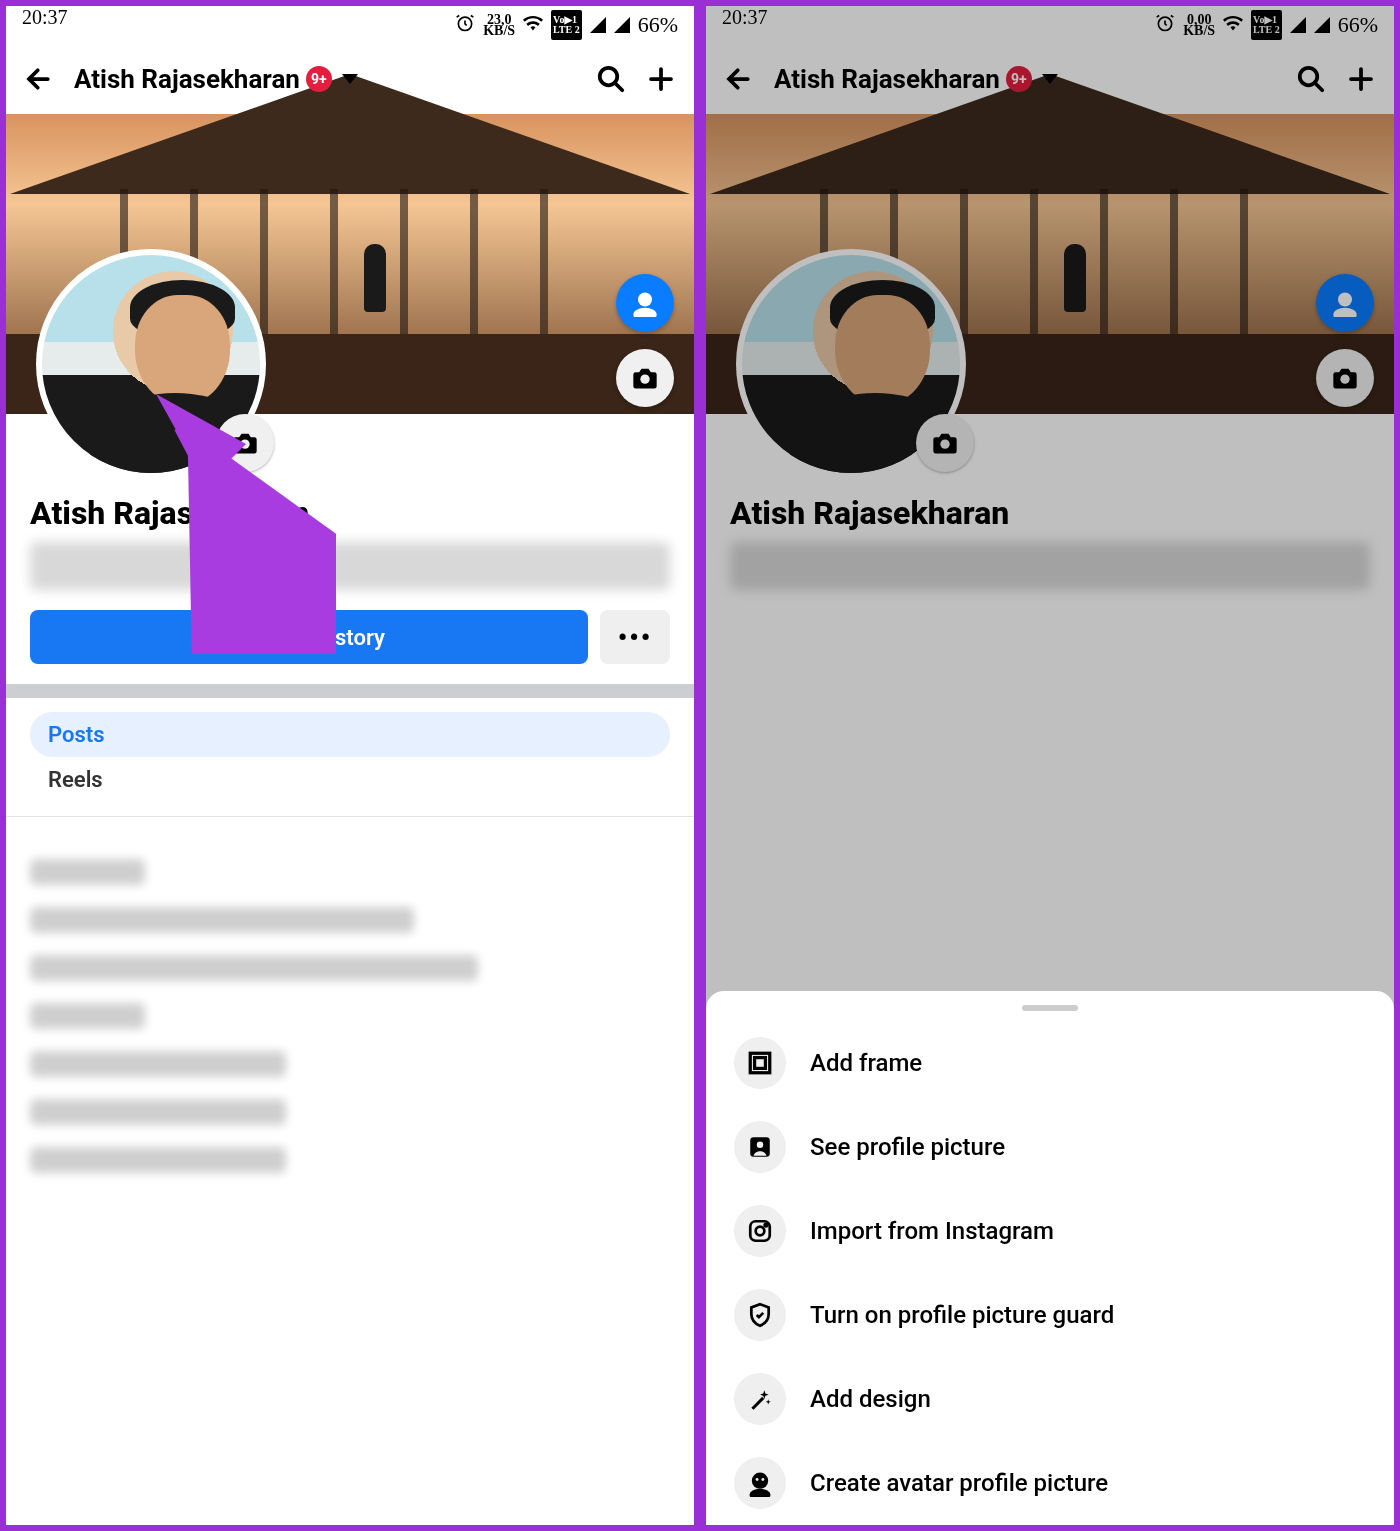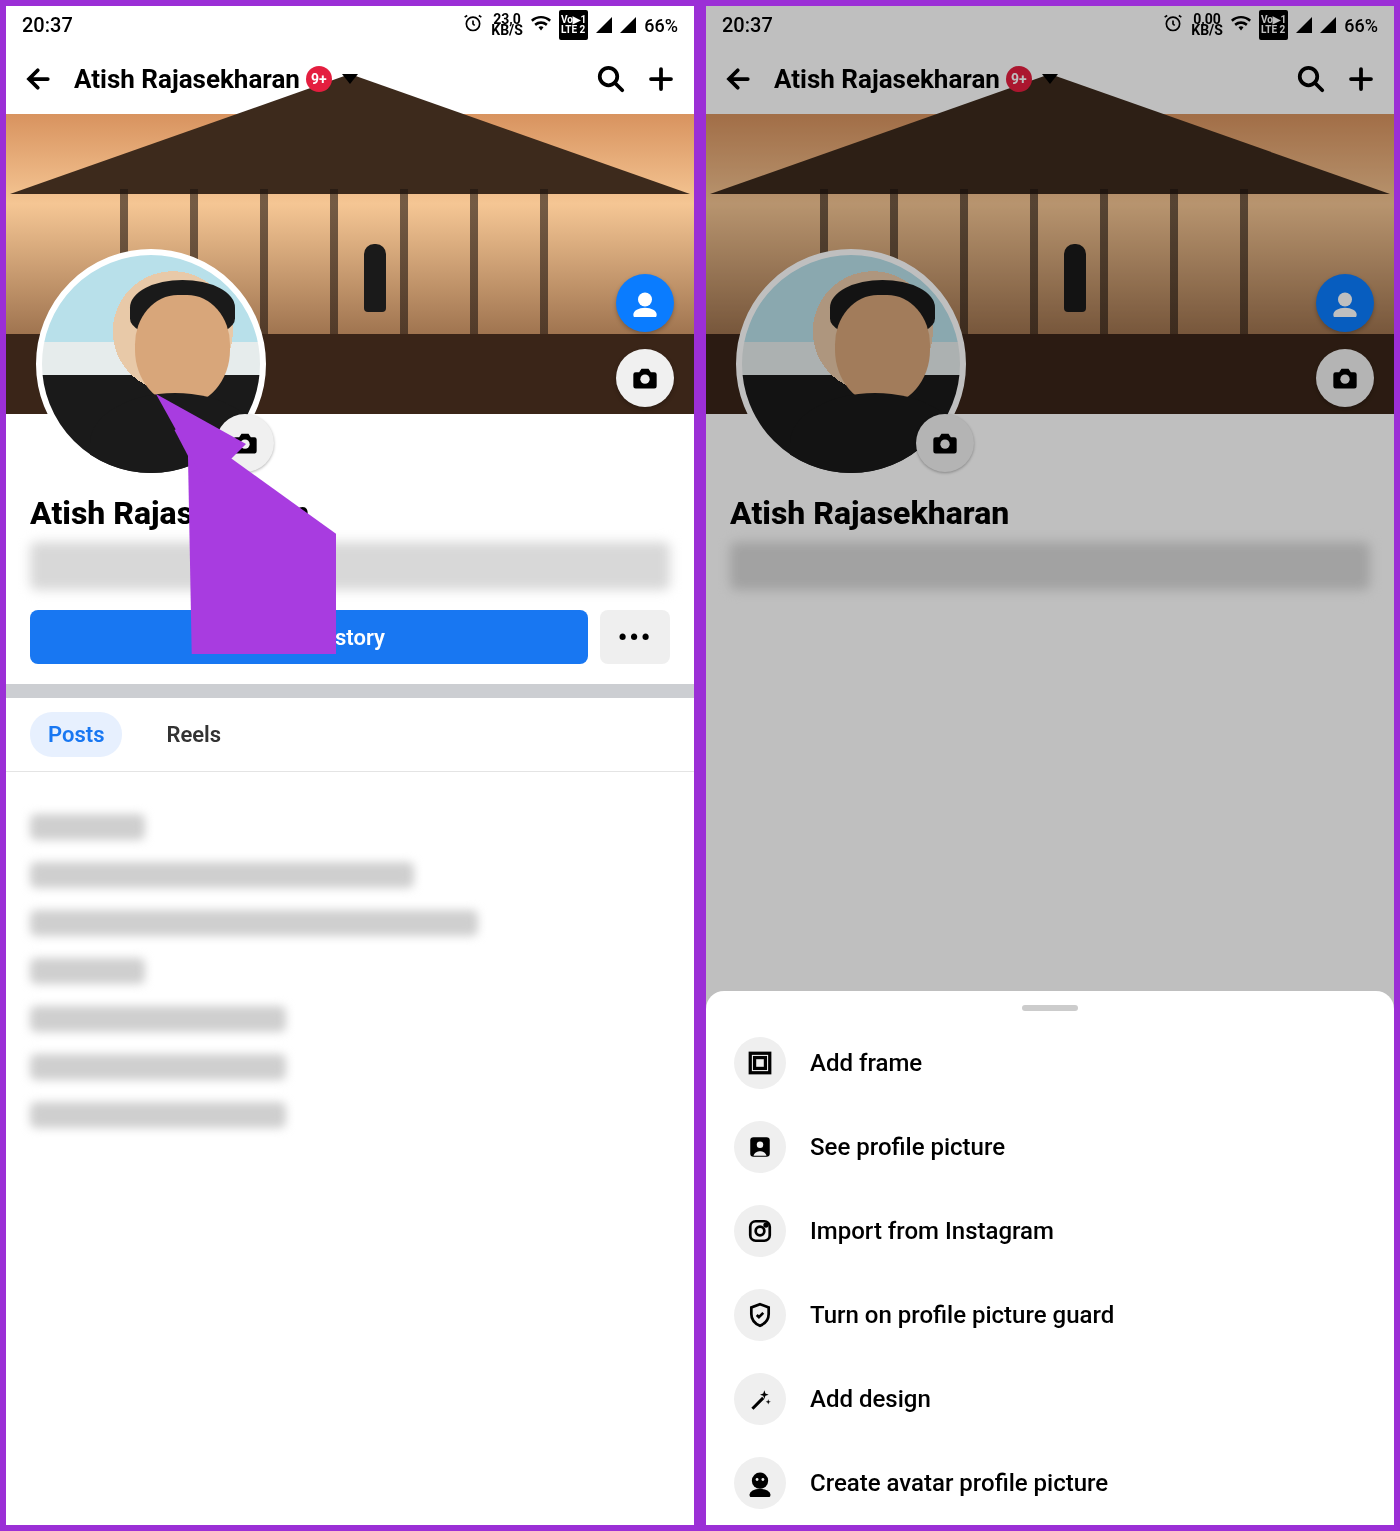--- a/index.html
+++ b/index.html
@@ -22,27 +22,27 @@
       position: absolute;
       inset: 0;
       background: rgba(0,0,0,0.25);
       z-index: 5;
       pointer-events: none;
     }
     
     .status-bar {
       height: 38px;
       display: flex;
-      align-items: center;
       justify-content: space-between;
       padding: 0 16px;
       font-size: 20px;
       font-weight: 500;
       position: relative;
       z-index: 2;
+      font-family: Liberation Serif, serif;
     }
     .status-right {
       display: flex;
       align-items: center;
       gap: 8px;
       font-size: 16px;
     }
     .kbs-block {
       display:flex;
       flex-direction: column;
@@ -54,21 +54,21 @@
     .lte-badge {
       background:#000;
       color:#fff;
       font-size:10px;
       font-weight:700;
       padding:5px 2px;
       border-radius:2px;
       line-height:1;
     }
     .signal { width:0; height:0; border-style:solid; border-width:0 0 16px 16px; border-color:transparent transparent #000 transparent; }
-    .battery-text { font-size:18px; font-weight:500;}
+    .battery-text { font-size:22px; font-weight:500;}
     
     .nav {
       height: 70px;
       display:flex;
       align-items:center;
       padding: 0 18px;
       gap: 20px;
       position: relative;
       z-index:2;
     }
@@ -186,21 +186,21 @@
     }
     .more-btn {
       width:70px;height:54px;
       background:#efefef;
       border-radius:8px;
       display:flex;align-items:center;justify-content:center;
       font-size:26px;font-weight:800;
       letter-spacing:2px;
     }
     .sep { height:14px; background:#ccced2;}
-    .tabs { display:flex; gap:26px; padding:14px 24px; border-bottom:1px solid #e4e4e4;}
+    .tabs { display:flex; gap:0; padding:14px 24px; border-bottom:1px solid #e4e4e4;flex-direction:column;}
     .tab { font-size:22px; font-weight:600; padding:10px 18px; border-radius:22px;}
     .tab.active { background:#e7f0fe; color:#1877f2;}
     .tab.inactive { color:#333;}
     .blurred-list { padding:20px 24px; }
     .blurred-item { height:26px; background:#cfcfcf; border-radius:6px; margin:22px 0; filter:blur(5px);}
     .bw60{width:60%;} .bw30{width:18%;} .bw70{width:70%;} .bw40{width:40%;}
     
     .annot-arrow {
       position:absolute;
       top:-20px; left:150px;

